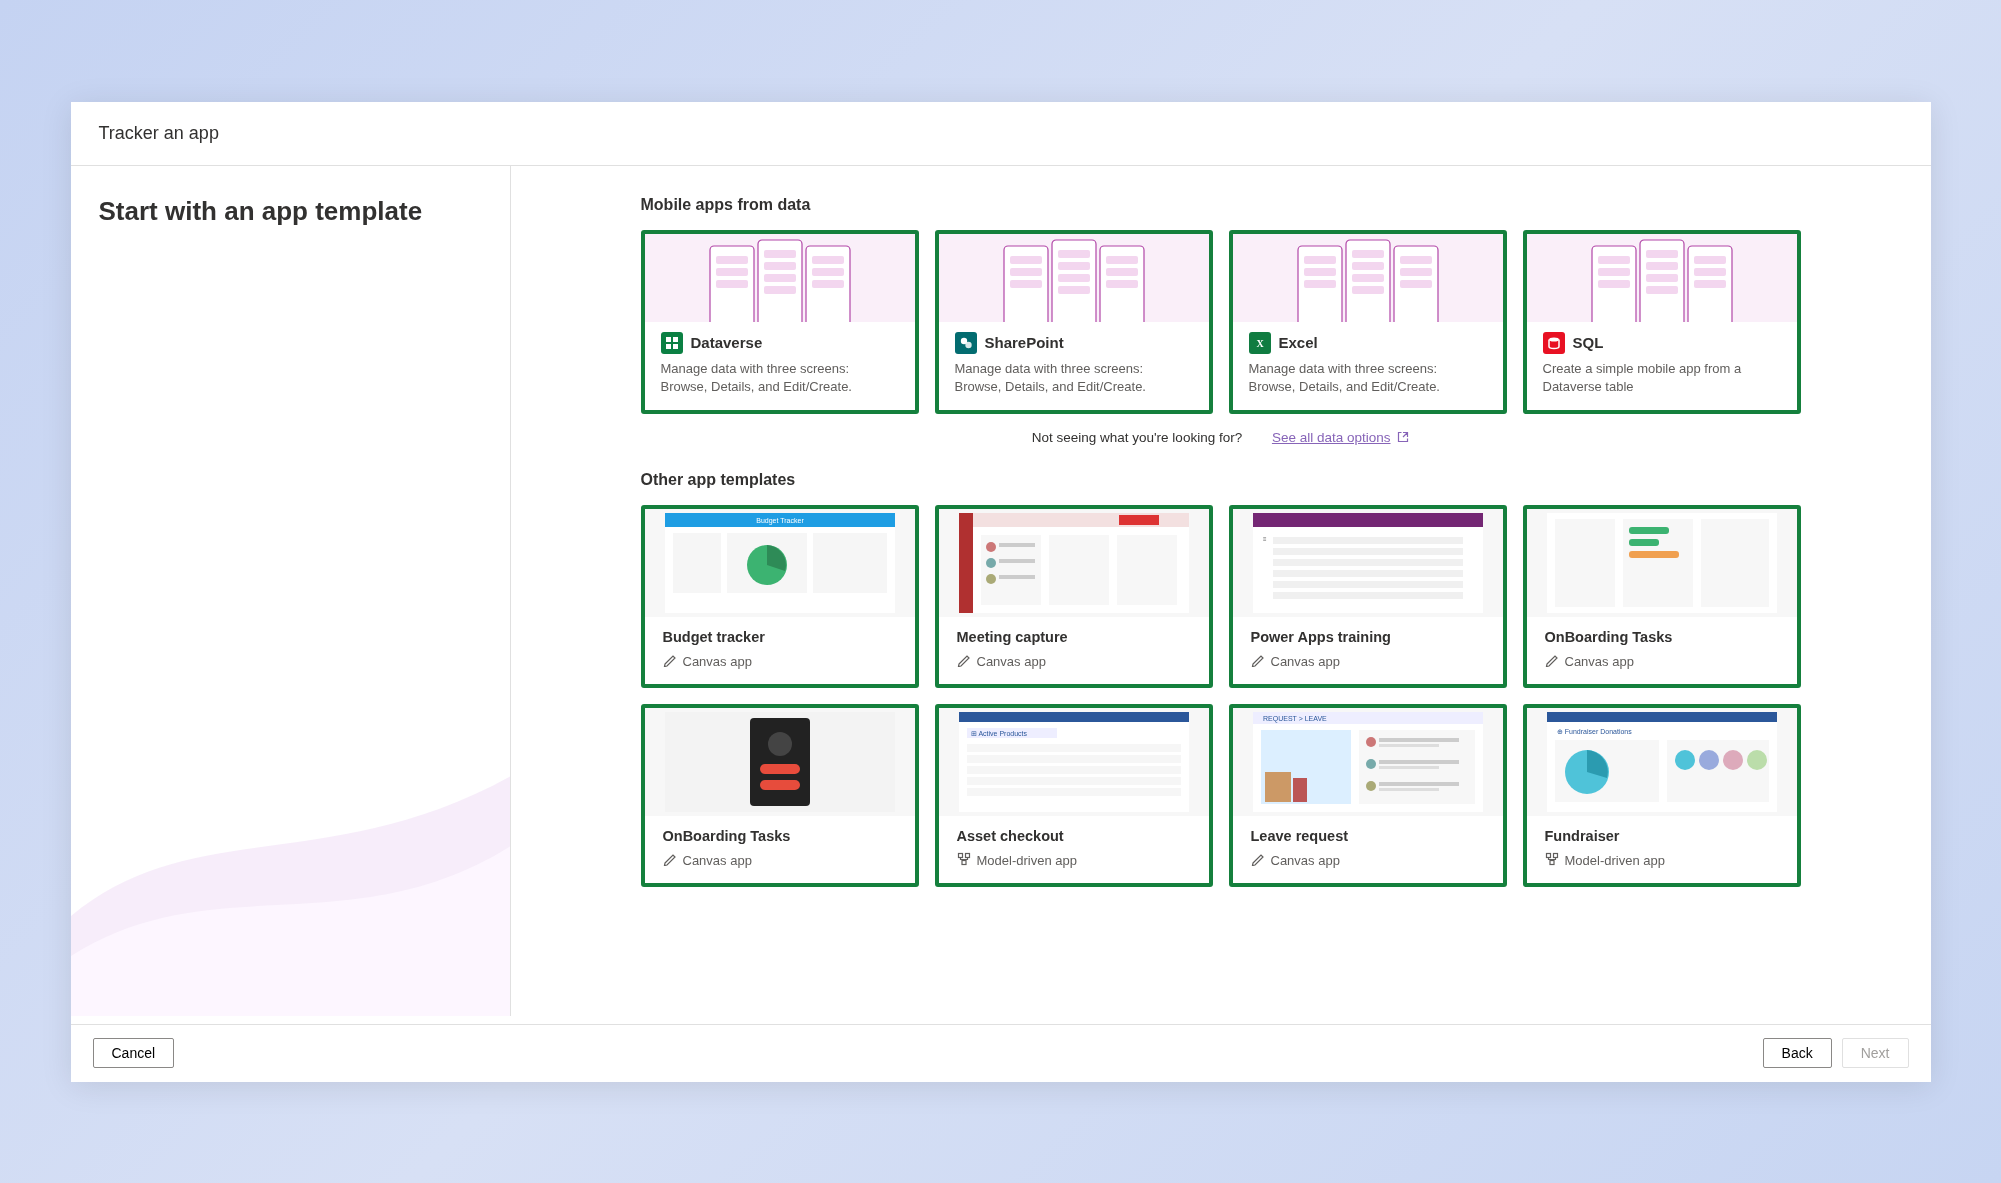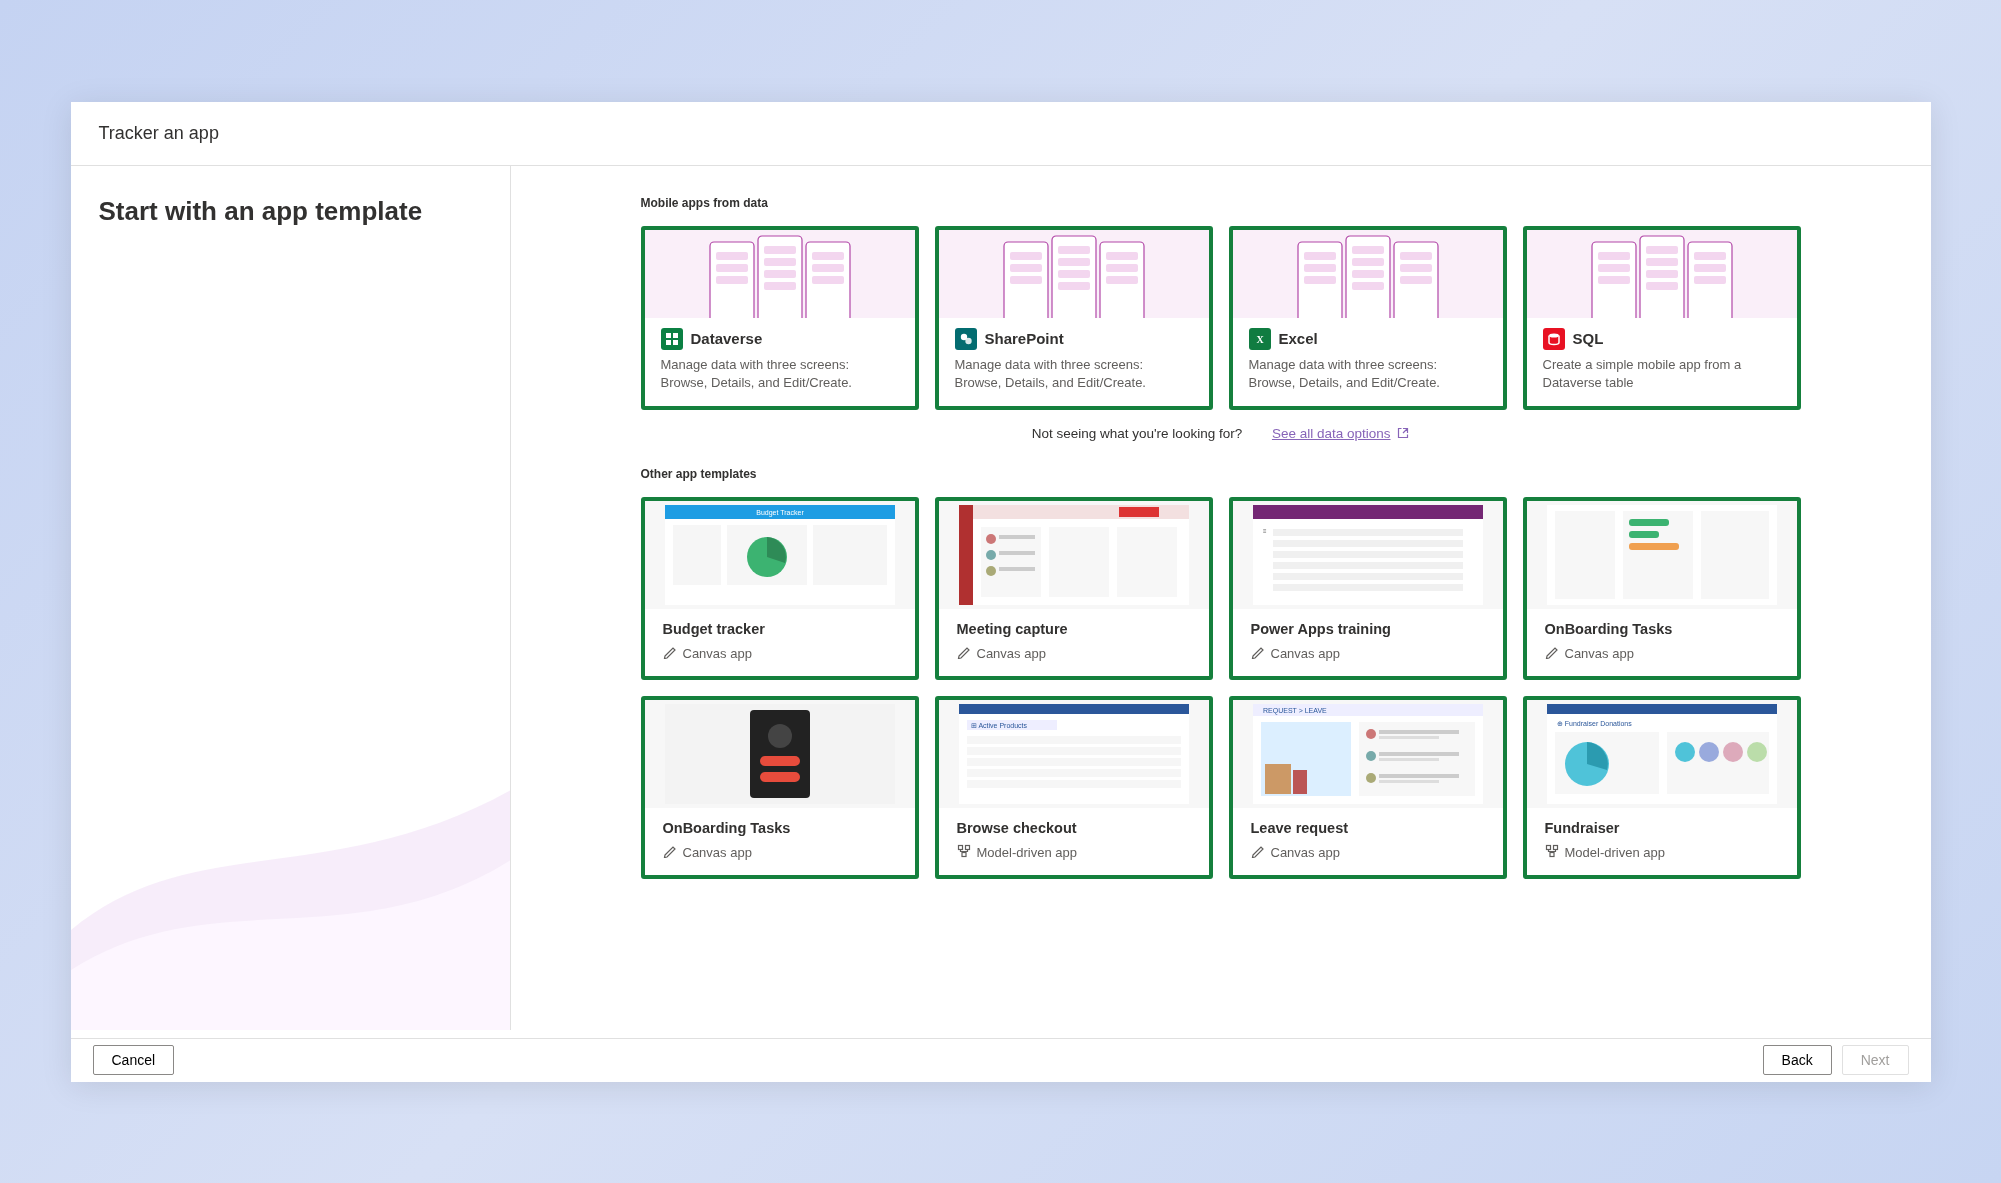--- a/index.html
+++ b/index.html
@@ -35,21 +35,21 @@
     padding: 30px 28px;
     position: relative;
     overflow: hidden;
   }
   .sidebar-heading { font-size: 26px; font-weight: 600; color: #323130; }
   .sidebar-wave {
     position: absolute; bottom: 0; left: 0; width: 100%; height: 300px;
     pointer-events: none;
   }
   .main { flex: 1; overflow-y: auto; padding: 30px 130px 30px 130px; }
-  .section-title { font-size: 12px; font-weight: 600; color: #323130; margin-bottom: 16px; }
+  .section-title { font-size: 16px; font-weight: 600; color: #323130; margin-bottom: 16px; }
   .grid { display: grid; grid-template-columns: repeat(4, 1fr); gap: 16px; }
   .card {
     border: 4px solid #15803d; border-radius: 3px; background: #fff;
     overflow: hidden; cursor: pointer;
     transition: box-shadow .1s;
   }
   .card-thumb { height: 88px; background: #faeff9; display:flex; align-items:flex-end; justify-content:center; overflow:hidden; }
   .card-thumb svg { display:block; }
   .card-body { padding: 10px 16px 14px 16px; }
   .card-title-row { display:flex; align-items:center; gap:8px; font-weight:600; font-size:15px; color:#323130; }
@@ -59,21 +59,21 @@
   .help-row a { color:#8764b8; text-decoration: underline; cursor:pointer;margin-left:26px; }
   .ext-icon { display:inline-block; margin-left:3px; vertical-align:-1px; }
 
   .tmpl-thumb { height: 108px; background:#f7f7f7; display:flex; align-items:center; justify-content:center; overflow:hidden; }
   .tmpl-body { padding: 12px 18px 14px; }
   .tmpl-title { font-weight:600; font-size:14.5px; color:#323130; }
   .tmpl-sub { display:flex; align-items:center; gap:6px; font-size:13px; color:#605e5c; margin-top:8px; }
   .tmpl-sub-icon { width:14px; height:14px; color:#605e5c; }
 
   .footer {
-    border-top: 1px solid #e0e0e0; height:44px; display:flex; align-items:center;
+    border-top: 1px solid #e0e0e0; height:58px; display:flex; align-items:center;
     padding: 0 22px; justify-content: space-between; margin-top: 8px;
   }
   .btn {
     border: 1px solid #8a8886; background:#fff; padding: 6px 18px; font-size:14px;
     border-radius:2px; cursor:pointer; font-family:inherit;
   }
   .btn:disabled { color:#a19f9d; border-color:#e0e0e0; cursor:not-allowed; }
   .right-buttons { display:flex; gap:10px; }
 </style>
 </head>
@@ -378,21 +378,21 @@
       <rect x="8" y="16" width="90" height="10" fill="#eef"></rect>
       <text x="12" y="24" font-size="7" fill="#2b579a">⊞ Active Products</text>
       <rect x="8" y="32" width="214" height="8" fill="#f6f6f6"></rect>
                 <rect x="8" y="43" width="214" height="8" fill="#f6f6f6"></rect>
                 <rect x="8" y="54" width="214" height="8" fill="#f6f6f6"></rect>
                 <rect x="8" y="65" width="214" height="8" fill="#f6f6f6"></rect>
                 <rect x="8" y="76" width="214" height="8" fill="#f6f6f6"></rect>
     </svg>
             </div>
     <div class="tmpl-body">
-      <div class="tmpl-title">Browse checkout</div>
+      <div class="tmpl-title">Asset checkout</div>
       <div class="tmpl-sub">
         <span><svg class="tmpl-sub-icon" viewBox="0 0 14 14">
                     <g fill="none" stroke="currentColor" stroke-width="1.2">
                       <rect x="1.5" y="1.5" width="4" height="4"></rect>
                       <rect x="8.5" y="1.5" width="4" height="4"></rect>
                       <rect x="5" y="8.5" width="4" height="4"></rect>
                       <path d="M3.5 5.5v2H10.5v-2 M7 8.5v-1"></path>
                     </g>
                   </svg></span>
         <span>Model-driven app</span>

